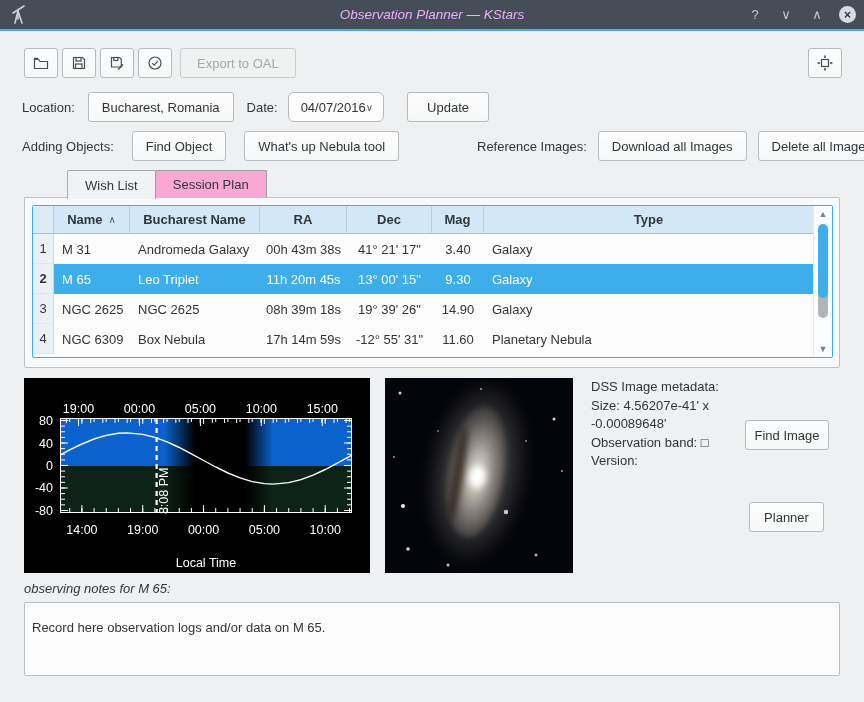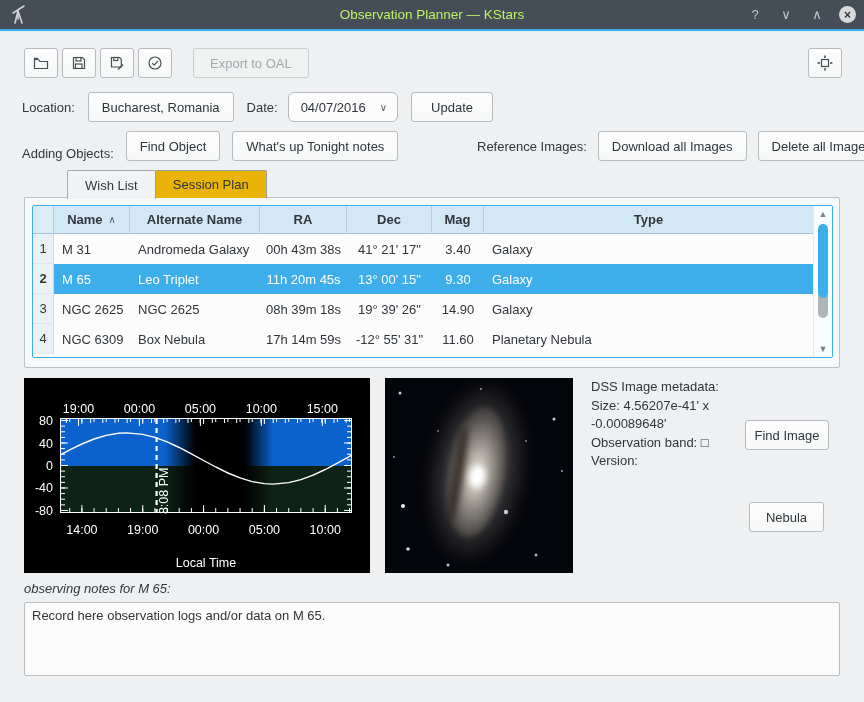--- a/index.html
+++ b/index.html
@@ -2,52 +2,52 @@
 <html style="--accent: #3daee9;"><head>
 <meta charset="utf-8">
 <style>
   html,body{margin:0;padding:0;background:#d8dadc;}
   *{box-sizing:border-box;}
   .window{position:relative;width:864px;height:702px;background:#eff0f1;overflow:hidden;
           font-family:"Liberation Sans","DejaVu Sans",sans-serif;font-size:13px;color:#31363b;}
   
   .titlebar{position:absolute;left:0;top:0;width:864px;height:29px;background:#454e57;
             display:flex;align-items:center;color:#dee2e5;}
-  .tb-title{position:absolute;left:0;right:0;text-align:center;font-size:13.5px;color:#bef264;}
+  .tb-title{position:absolute;left:0;right:0;text-align:center;font-size:13.5px;color:#f0abfc;font-style:italic;}
   .tb-appicon{position:absolute;left:9px;top:4px;width:20px;height:21px;}
   .tb-controls{position:absolute;right:8px;top:0;height:29px;display:flex;align-items:center;gap:13px;z-index:3;}
   .tb-btn{width:18px;height:18px;display:flex;align-items:center;justify-content:center;
           color:#c3c9cd;font-size:13px;cursor:default;}
   .tb-close{width:17px;height:17px;border-radius:50%;background:#d7dbdf;color:#2f343a;
             display:flex;align-items:center;justify-content:center;font-size:12px;font-weight:bold;}
   .accent-line{position:absolute;left:0;top:29px;width:864px;height:2px;background:#3daee9;}
   
   .btn{display:inline-flex;align-items:center;justify-content:center;height:30px;padding:0 13px;
        background:linear-gradient(#fdfdfd,#f6f7f7);border:1px solid #b4bac0;border-radius:3px;
        color:#31363b;font-size:13px;white-space:nowrap;}
   .btn.disabled{color:#a2a8ad;background:#f0f1f1;border-color:#c9cdd1;}
   .icon-btn{width:34px;padding:0;}
   .icon-btn svg{stroke:#474e55;fill:none;stroke-width:1.2;}
   
   .toolbar-row{position:absolute;left:24px;top:48px;display:flex;align-items:center;gap:4px;}
-  .toolbar-row .export{margin-left:17px;padding:0 16px;}
+  .toolbar-row .export{margin-left:4px;padding:0 16px;}
   .fit-btn{position:absolute;right:22px;top:48px;}
   .loc-row{position:absolute;left:22px;top:92px;display:flex;align-items:center;gap:10px;}
-  .combo{display:inline-flex;align-items:center;gap:14px;height:30px;padding:0 10px 0 12px;
+  .combo{display:inline-flex;align-items:center;gap:0;height:30px;padding:0 10px 0 12px;
          background:#fcfcfc;border:1px solid #b4bac0;border-radius:6px;}
   .combo .chev{font-size:10px;color:#565d63;}
-  .add-row{position:absolute;left:22px;top:131px;display:flex;align-items:flex-end;gap:12px;}
+  .add-row{position:absolute;left:22px;top:131px;display:flex;align-items:center;gap:18px;}
   .ref-row{position:absolute;left:477px;top:131px;display:flex;align-items:center;gap:11px;}
   .lbl{white-space:nowrap;}
   
   .tabs{position:absolute;left:24px;top:170px;display:flex;height:28px;z-index:2;padding-left:43px;}
   .tab{display:flex;align-items:center;padding:0 17px;border:1px solid #a6abaf;border-bottom:none;
        border-radius:2px 2px 0 0;font-size:13px;}
   .tab.active{background:#f1f2f3;height:29px;}
-  .tab.inactive{background:#eab308;border-color:#999ea3;margin-left:-1px;}
+  .tab.inactive{background:#f9a8d4;border-color:#999ea3;margin-left:-1px;}
   .tab-frame{position:absolute;left:24px;top:197px;width:816px;height:171px;background:#f8f9fa;
              border:1px solid #bcc1c5;border-radius:0 2px 2px 2px;}
   
   .tablewrap{position:absolute;left:7px;top:7px;width:801px;height:153px;background:#fcfcfc;
              border:1px solid #3daee9;border-radius:2px;overflow:hidden;}
   .objtable{position:absolute;left:0;top:0;width:781px;display:grid;
             grid-template-columns:21px 76px 130px 87px 85px 52px 1fr;}
   .hcell{height:28px;background:#d3e8f6;display:flex;align-items:center;justify-content:center;
          font-weight:bold;border-right:1px solid #b7cddd;border-bottom:1px solid #a9c2d3;gap:6px;}
   .hcell:last-child{border-right:none;}
@@ -88,21 +88,21 @@
       176px 92px 0 0 #979dae,17px 127px 0 1px #e8edff,120px 133px 0 1.2px #dde6ff,
       22px 170px 0 .8px #cdd4ea,62px 186px 0 .5px #bbc2d8,150px 176px 0 .5px #aab0c4,
       8px 78px 0 0 #8a90a0,140px 62px 0 0 #8a90a0,52px 52px 0 0 #767c8c;}
   .meta{position:absolute;left:591px;top:378px;width:152px;line-height:18.6px;}
   .meta div{white-space:nowrap;}
   .find-btn{position:absolute;left:745px;top:420px;width:84px;}
   .del-btn{position:absolute;left:749px;top:502px;width:75px;}
   
   .notes-label{position:absolute;left:24px;top:581px;font-style:italic;}
   .notes-area{position:absolute;left:24px;top:602px;width:816px;height:74px;background:#fcfcfc;
-      border:1px solid #b9bec2;border-radius:2px;padding:5px 7px;resize:none;
+      border:1px solid #b9bec2;border-radius:2px;padding:17px 7px;resize:none;
       font-family:"Liberation Sans","DejaVu Sans",sans-serif;font-size:13px;color:#31363b;outline:none;}
 </style>
 </head>
 <body>
 
 <div class="window">
 
   <div class="titlebar">
     <svg class="tb-appicon" viewBox="0 0 20 21">
       <g stroke="#cfd4d8" stroke-width="1.6" stroke-linecap="round">
@@ -164,44 +164,44 @@
   </div>
 
   <div class="loc-row">
     <span class="lbl">Location:</span>
     <div class="btn" style="margin-left:3px;">Bucharest, Romania</div>
     <span class="lbl" style="margin-left:3px;">Date:</span>
     <div class="combo">
       <span>04/07/2016</span>
       <span class="chev">∨</span>
     </div>
-    <div class="btn" style="margin-left:3px;width:82px;">Update</div>
+    <div class="btn" style="margin-left:13px;width:82px;">Update</div>
   </div>
 
   <div class="add-row">
     <span class="lbl">Adding Objects:</span>
     <div class="btn">Find Object</div>
-    <div class="btn">What's up Tonight notes</div>
+    <div class="btn">What's up Nebula tool</div>
   </div>
   <div class="ref-row">
     <span class="lbl">Reference Images:</span>
     <div class="btn">Download all Images</div>
     <div class="btn">Delete all Images</div>
   </div>
 
   <div class="tabs">
     <div class="tab active">Wish List</div>
     <div class="tab inactive">Session Plan</div>
   </div>
   <div class="tab-frame">
     <div class="tablewrap">
       <div class="objtable" id="objtable">
           <div class="hcell corner"></div>
           <div class="hcell">Name<span class="sort">∧</span></div>
-          <div class="hcell">Alternate Name</div>
+          <div class="hcell">Bucharest Name</div>
           <div class="hcell">RA</div>
           <div class="hcell">Dec</div>
           <div class="hcell">Mag</div>
           <div class="hcell">Type</div>
           <div class="numcell">1</div>
           <div class="cell ">M 31</div>
           <div class="cell ">Andromeda Galaxy</div>
           <div class="cell c">00h 43m 38s</div>
           <div class="cell c">41° 21' 17"</div>
           <div class="cell c">3.40</div>
@@ -406,18 +406,18 @@
   </div>
 
   <div class="meta">
     <div>DSS Image metadata:</div>
     <div> Size: 4.56207e-41' x</div>
     <div>-0.00089648'</div>
     <div> Observation band: □</div>
     <div> Version:</div>
   </div>
   <div class="btn find-btn">Find Image</div>
-  <div class="btn del-btn">Nebula</div>
+  <div class="btn del-btn">Planner</div>
 
   <div class="notes-label">observing notes for M 65:</div>
   <textarea class="notes-area" spellcheck="false" style="">Record here observation logs and/or data on M 65.</textarea>
 
 </div>
 
 </body></html>

